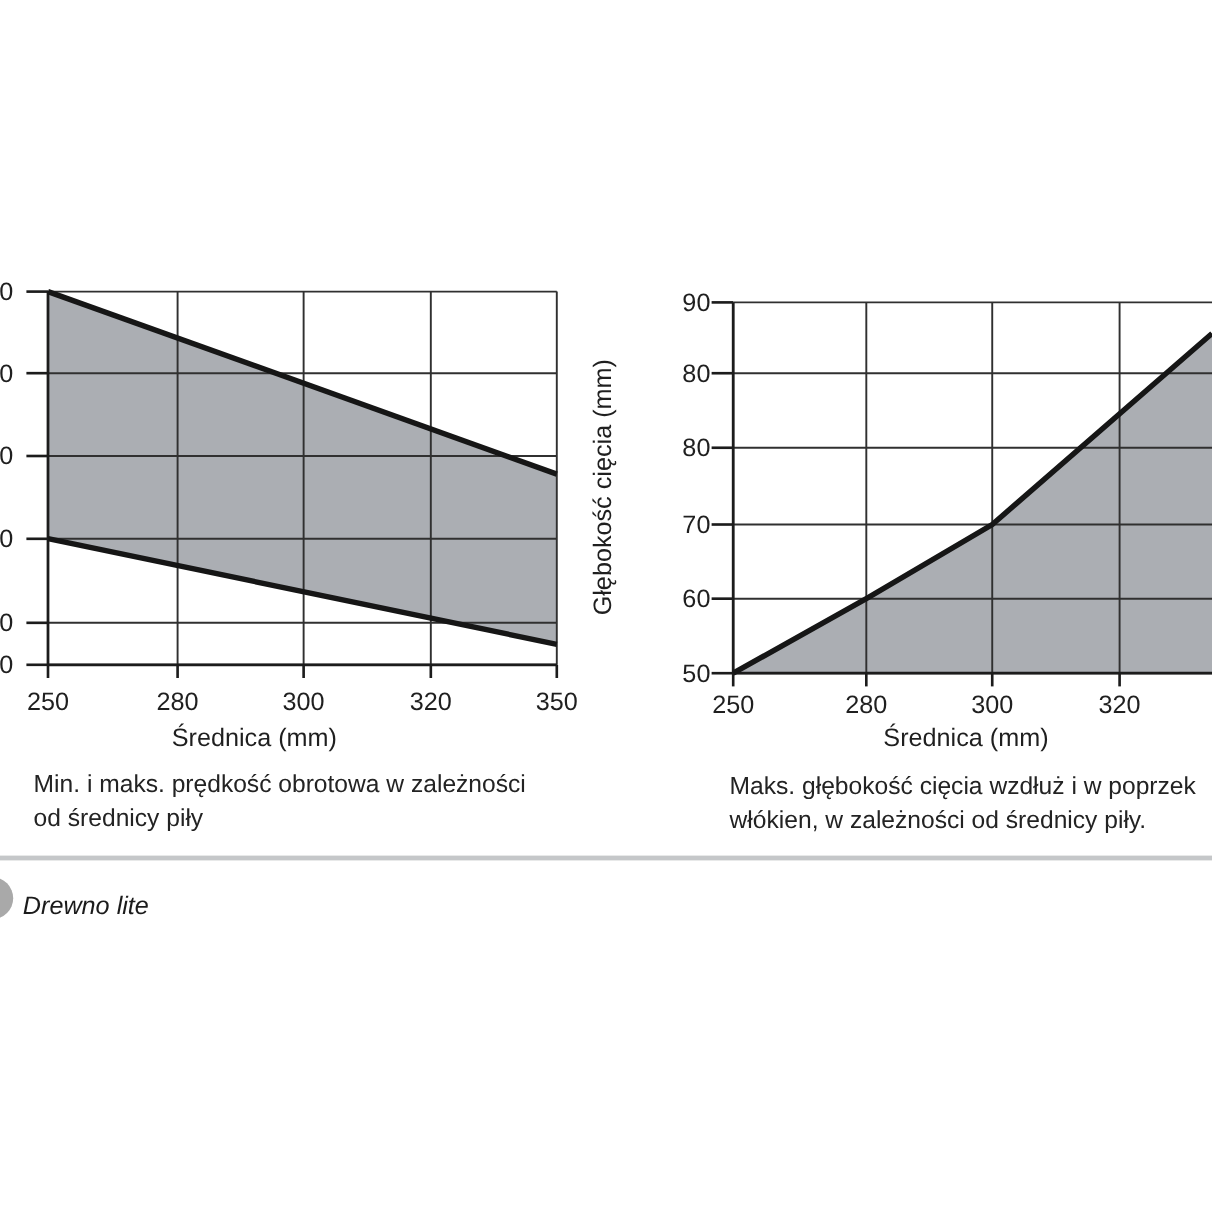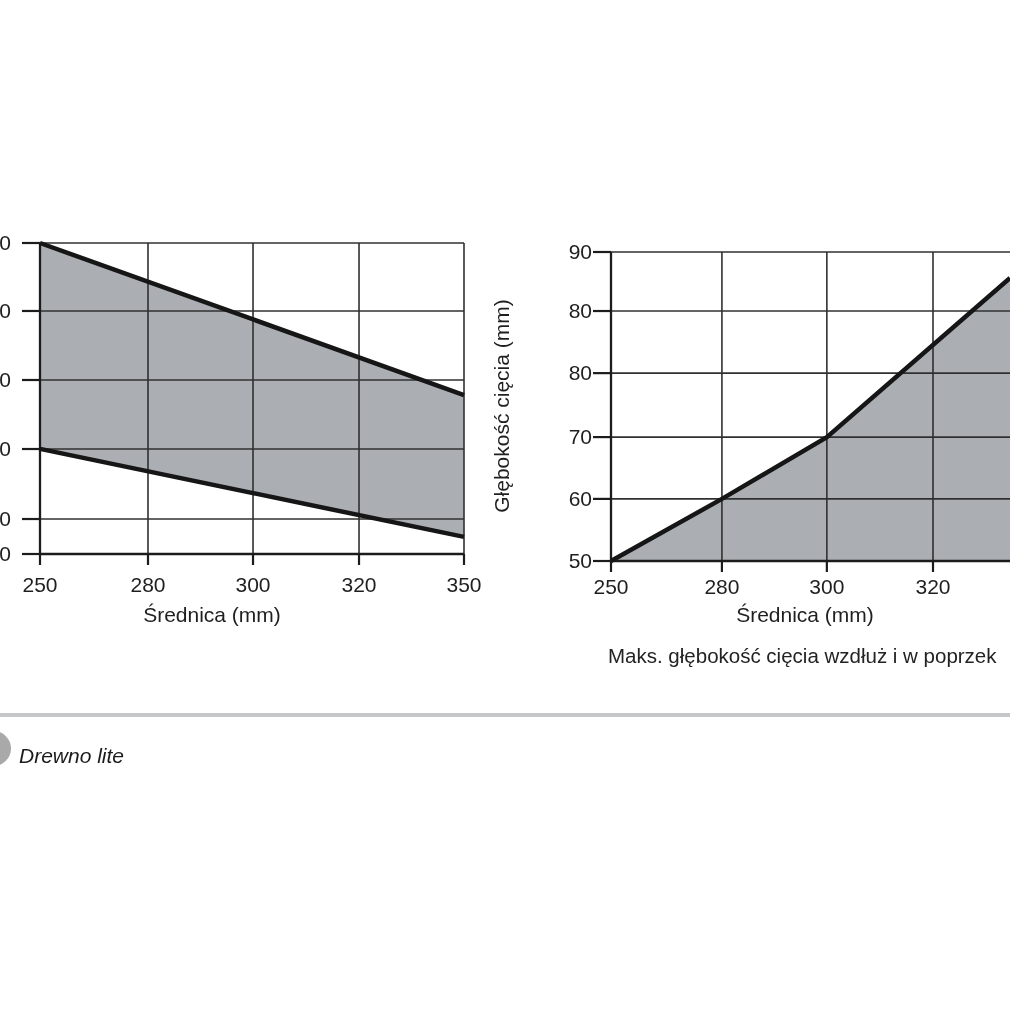--- a/index.html
+++ b/index.html
@@ -128,23 +128,28 @@
         <text x="592" y="568" text-anchor="end">50</text>
         <text x="611" y="594" text-anchor="middle">250</text>
         <text x="721.922" y="594" text-anchor="middle">280</text>
         <text x="826.859" y="594" text-anchor="middle">300</text>
         <text x="932.9929999999999" y="594" text-anchor="middle">320</text>
         <text x="805" y="622" text-anchor="middle">Średnica (mm)</text>
         <text x="509" y="406" text-anchor="middle" transform="rotate(-90 509 406)">Głębokość cięcia (mm)</text>
       </g>
     </svg>
 
+  <div class="caption" id="caption-left">
+    <div>Min. i maks. prędkość obrotowa w zależności</div>
+    <div>od średnicy piły</div>
+  </div>
 
   <div class="caption" id="caption-right">
     <div>Maks. głębokość cięcia wzdłuż i w poprzek</div>
+    <div>włókien, w zależności od średnicy piły.</div>
   </div>
 
   <div class="divider"></div>
 
   <div class="legend-dot"></div>
   <div class="legend-label">Drewno lite</div>
 
 </div>
 
 </body></html>

